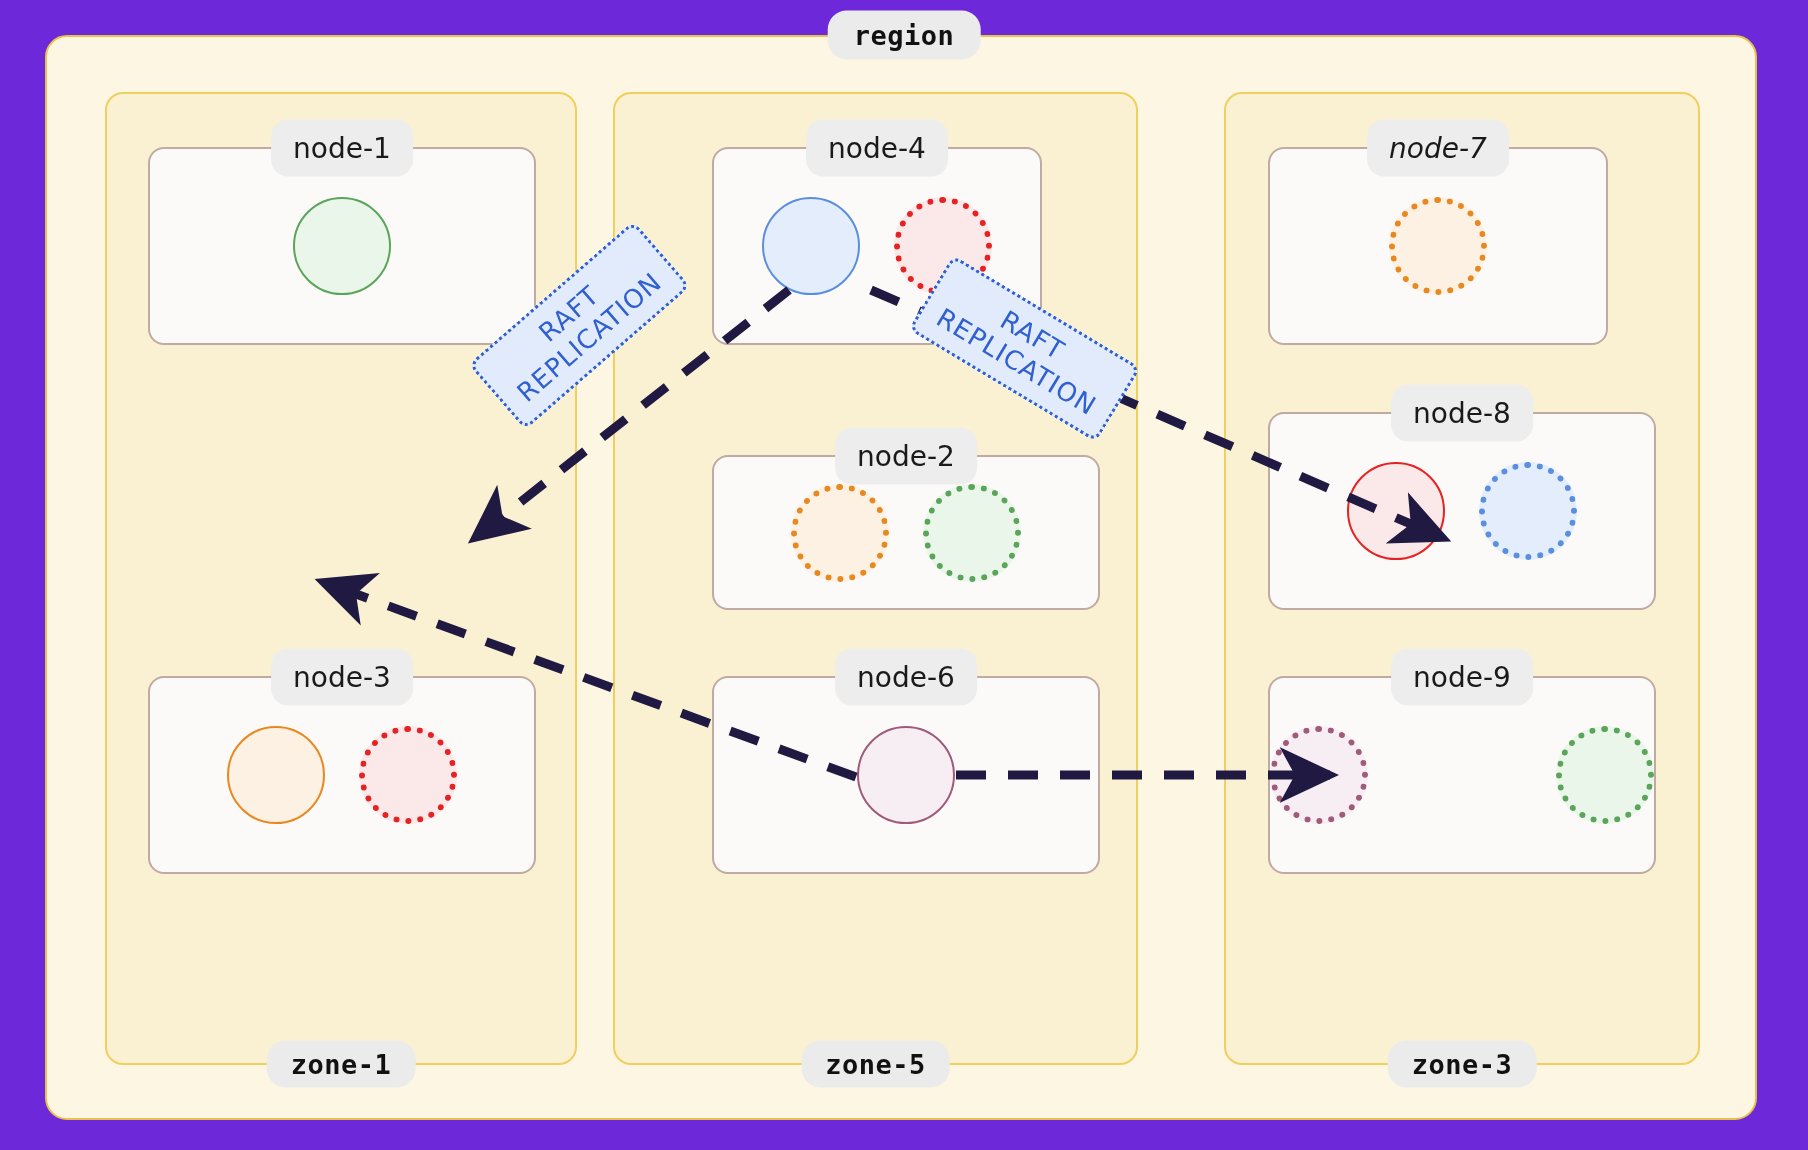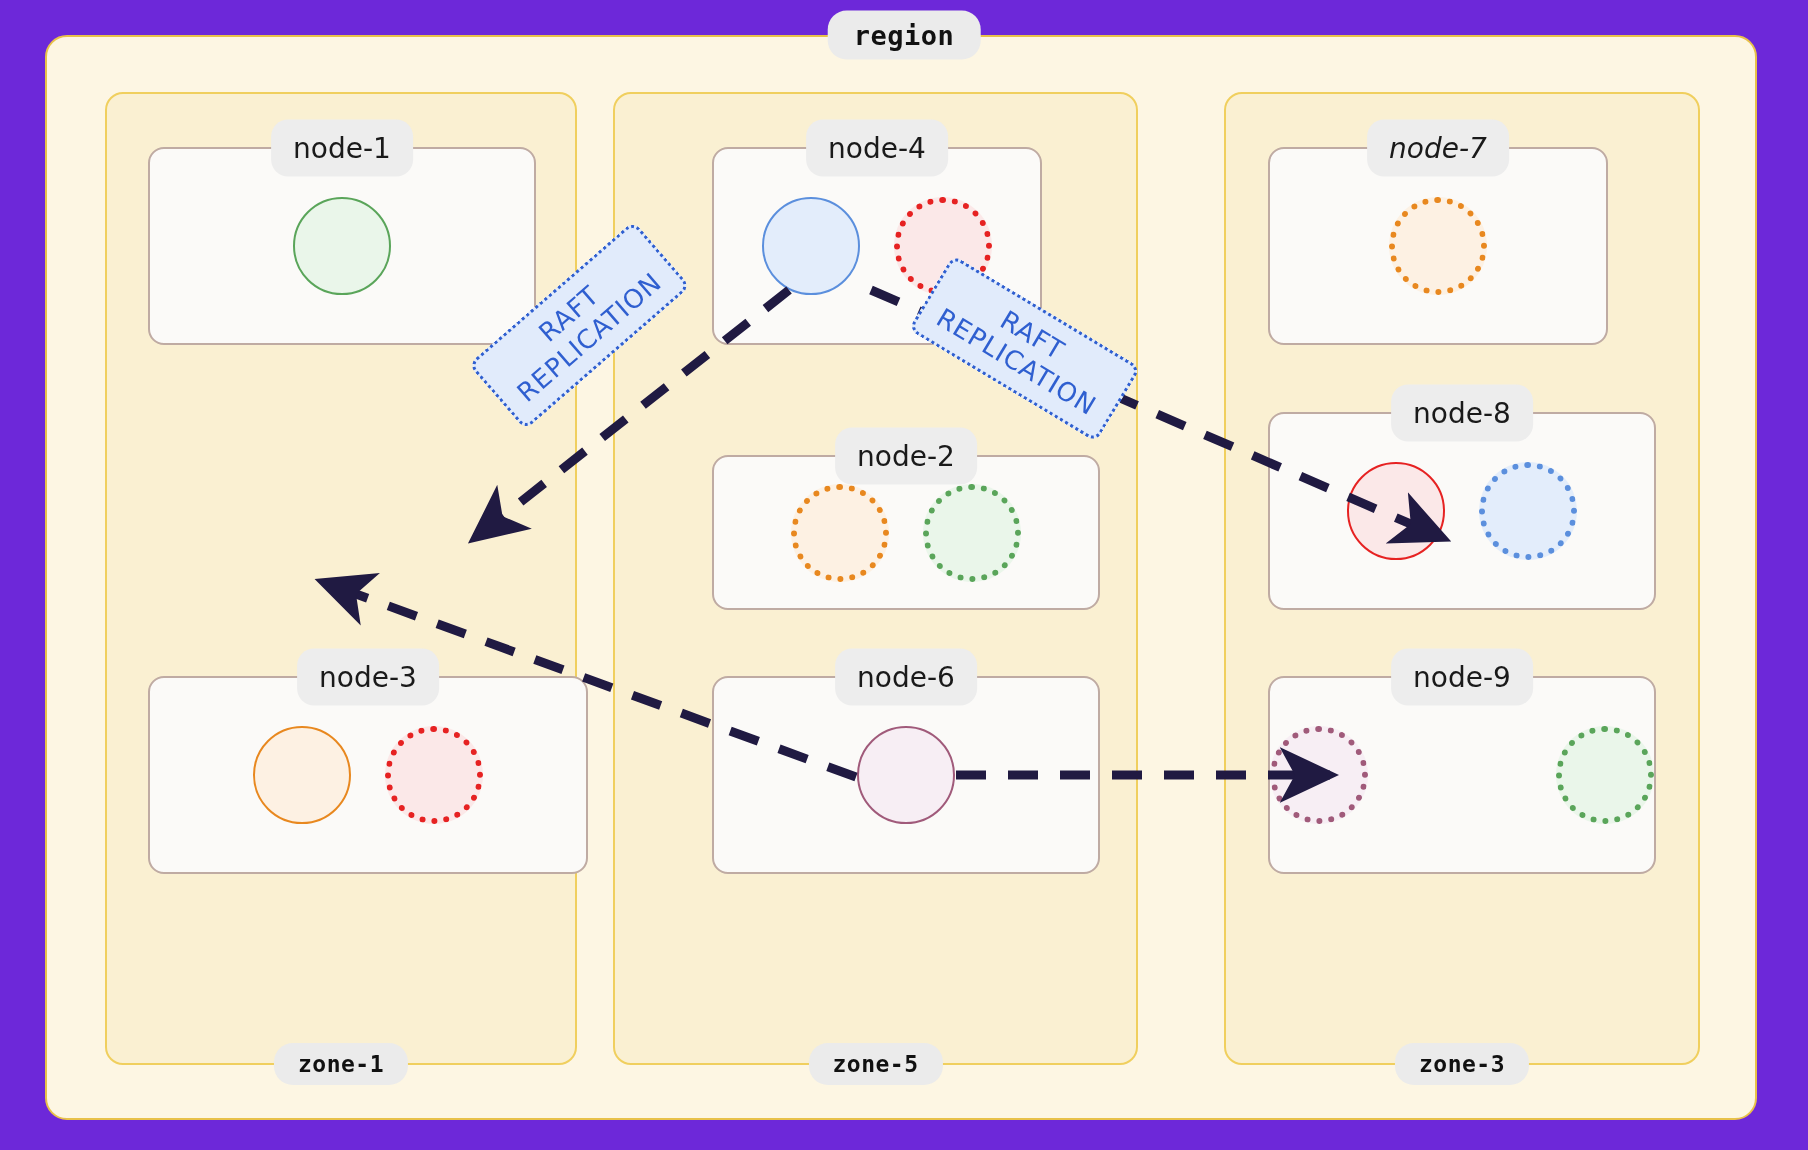--- a/index.html
+++ b/index.html
@@ -43,21 +43,21 @@
     border-radius:18px;
     top:92px; height:973px;
   }
   .zone-label{
     position:absolute;
     bottom:-1px; left:50%; transform:translate(-50%,50%);
     background:#ebebeb;
     color:#111;
     font-family:"DejaVu Sans Mono","Liberation Mono",monospace;
     font-weight:bold;
-    font-size:23px;
+    font-size:27px;
     letter-spacing:0.5px;
     padding:8px 24px;
     border-radius:19px;
     white-space:nowrap;
     z-index:25;
   }
 
   
   .node-box{
     position:absolute;
@@ -131,21 +131,21 @@
     <div class="zone-label">zone-5</div>
   </div>
   <div class="zone-box" style="left:1224px;width:476px;">
     <div class="zone-label">zone-3</div>
   </div>
 
   <div class="node-box" style="left:148px;top:147px;width:388px;height:198px;">
     <div class="node-label">node-1</div>
     <div class="shard solid" style="border-color:#5aa55a;background:#eaf6ea;"></div>
   </div>
-  <div class="node-box" style="left:148px;top:676px;width:440px;height:198px;text-decoration:underline;">
+  <div class="node-box" style="left:148px;top:676px;width:388px;height:198px;text-decoration:underline;">
     <div class="node-label">node-3</div>
     <div class="shard solid" style="border-color:#e8881f;background:#fdf1e3;"></div>
     <div class="shard dotted" style="border-color:#e62222;background:#fbe8e8;"></div>
   </div>
 
   <div class="node-box" style="left:712px;top:147px;width:330px;height:198px;">
     <div class="node-label">node-4</div>
     <div class="shard solid" style="border-color:#5b8fdd;background:#e3edfb;"></div>
     <div class="shard dotted" style="border-color:#e62222;background:#fbe8e8;"></div>
   </div>

